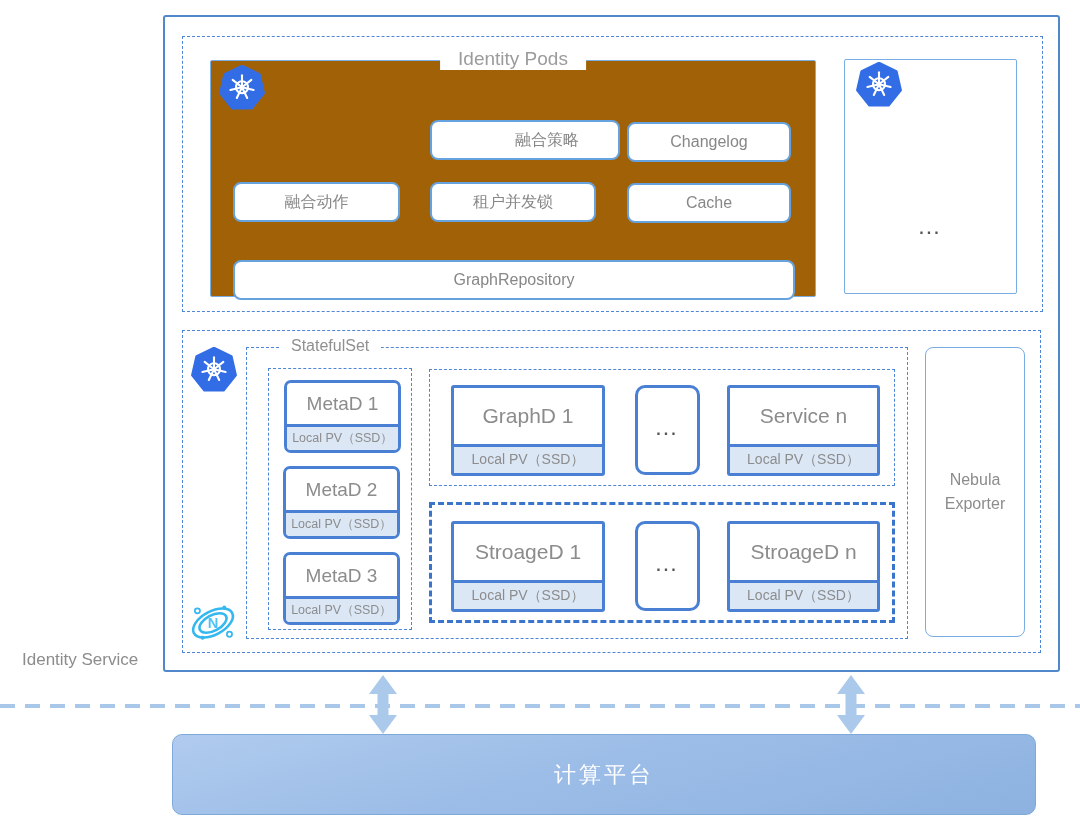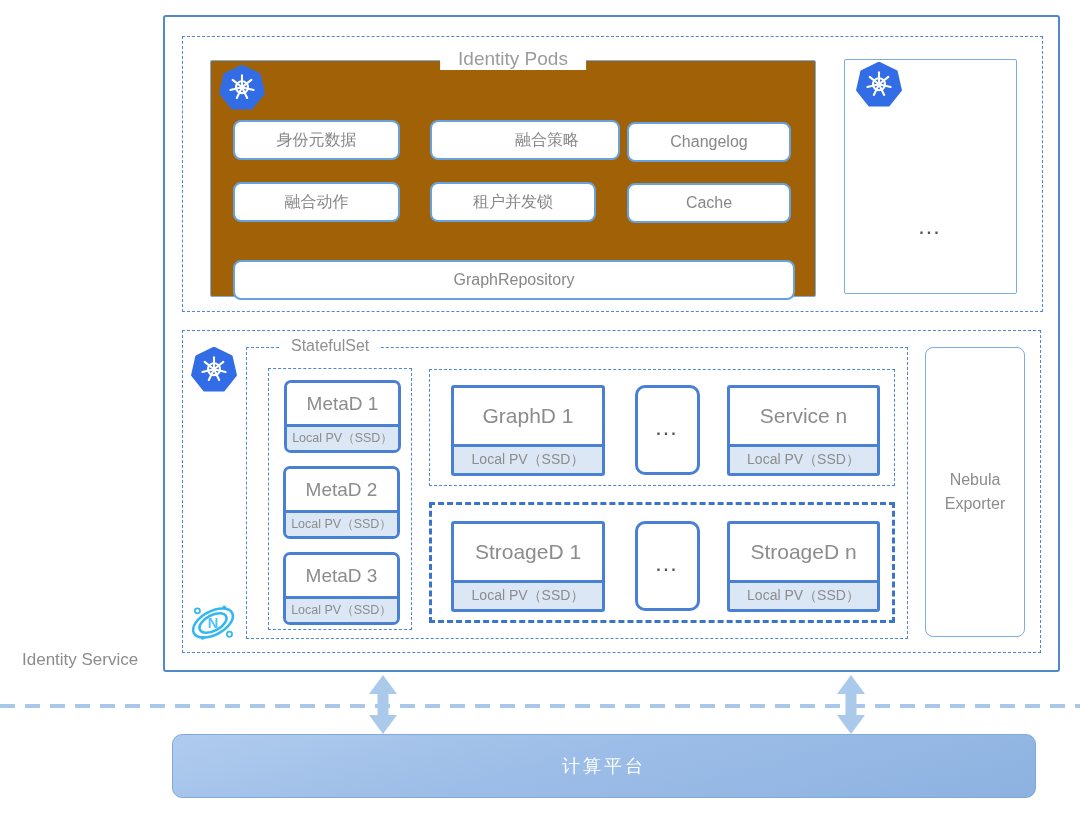--- a/index.html
+++ b/index.html
@@ -56,25 +56,25 @@
     display:flex; align-items:center; justify-content:center; text-align:center;
     font-size:16px; line-height:1.5; color:#8c8c8c; }
 
   
   .identity-label { position:absolute; left:22px; top:650px; font-size:17px; color:#8c8c8c; }
   .h-dashed { position:absolute; left:0; top:704px; width:1080px; height:4px;
     background:repeating-linear-gradient(90deg,#a9c7e9 0 15px,transparent 15px 25px); }
   .arrow { position:absolute; width:30px; height:59px; }
   .arrow-1 { left:368px; top:675px; }
   .arrow-2 { left:836px; top:675px; }
-  .platform { position:absolute; left:172px; top:734px; width:864px; height:64px;
+  .platform { position:absolute; left:172px; top:734px; width:864px; height:81px;
     border:1px solid #7fa9d9; border-radius:10px;
     background:linear-gradient(165deg,#b0cbee 0%,#9cbde7 45%,#8db2e0 100%);
     display:flex; align-items:center; justify-content:center;
-    color:#ffffff; font-size:18px; letter-spacing:3px; }
+    color:#ffffff; font-size:22px; letter-spacing:3px; }
 
   .icon { position:absolute; }
   .k8s-1 { left:219px; top:65px; }
   .k8s-2 { left:856px; top:62px; }
   .k8s-3 { left:191px; top:347px; }
   .nebula-icon { left:187px; top:595px; }
   .right-dots { position:absolute; left:0; right:0; top:160px; text-align:center; }
 </style>
 </head>
 <body>
@@ -99,21 +99,20 @@
       <line x1="50" y1="48" x2="75.3" y2="53.8"></line>
         <line x1="50" y1="48" x2="61.3" y2="71.4"></line>
       <line x1="50" y1="48" x2="38.7" y2="71.4"></line>
         <line x1="50" y1="48" x2="24.7" y2="53.8"></line>
       <line x1="50" y1="48" x2="29.7" y2="31.8"></line>
     </g>
     <circle cx="50" cy="48" r="13" fill="none" stroke="#ffffff" stroke-width="4.5"></circle>
     <circle cx="50" cy="48" r="3.5" fill="#ffffff"></circle>
   </svg>
 
-  <div class="btn" style="left:233px;top:120px;width:167px;height:40px;">身份元数据</div>
   <div class="btn" style="left:430px;top:120px;width:190px;height:40px;padding-left:44px;">融合策略</div>
   <div class="btn" style="left:627px;top:122px;width:164px;height:40px;">Changelog</div>
   <div class="btn" style="left:233px;top:182px;width:167px;height:40px;">融合动作</div>
   <div class="btn" style="left:430px;top:182px;width:166px;height:40px;">租户并发锁</div>
   <div class="btn" style="left:627px;top:183px;width:164px;height:40px;">Cache</div>
   <div class="btn" style="left:233px;top:241px;width:562px;height:40px;margin-top:19px;">GraphRepository</div>
 
   <div class="right-box">
     <span class="right-dots dots">...</span>
   </div>

